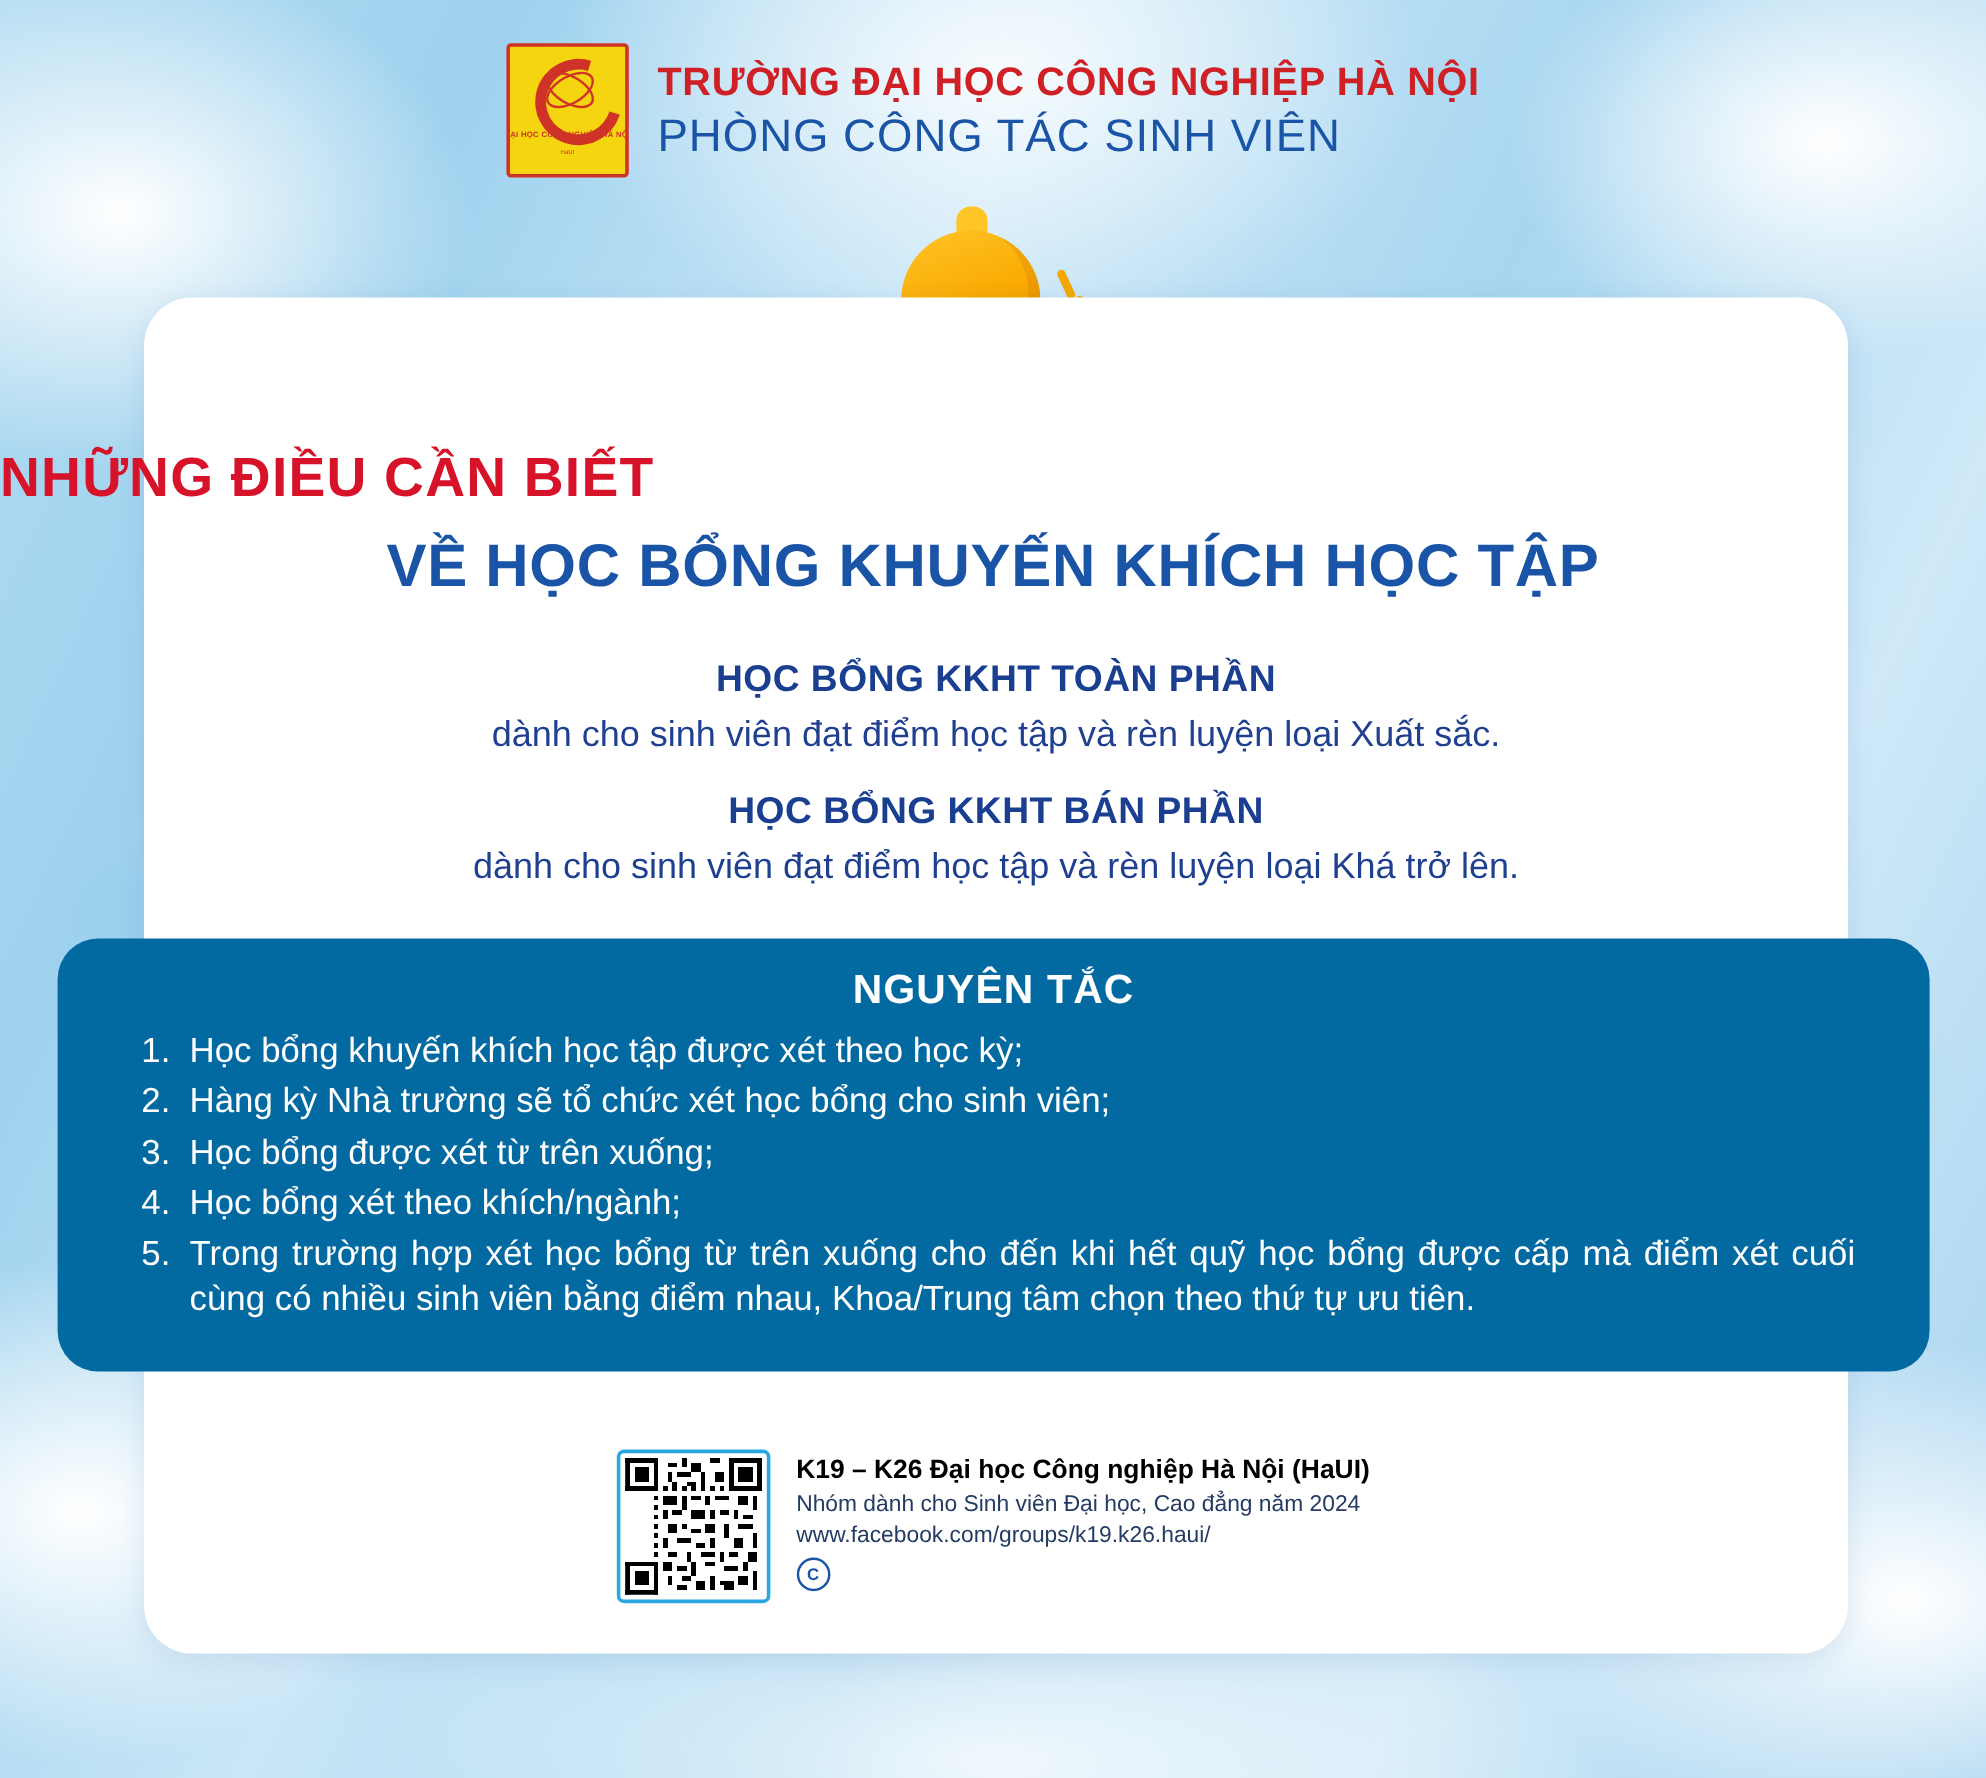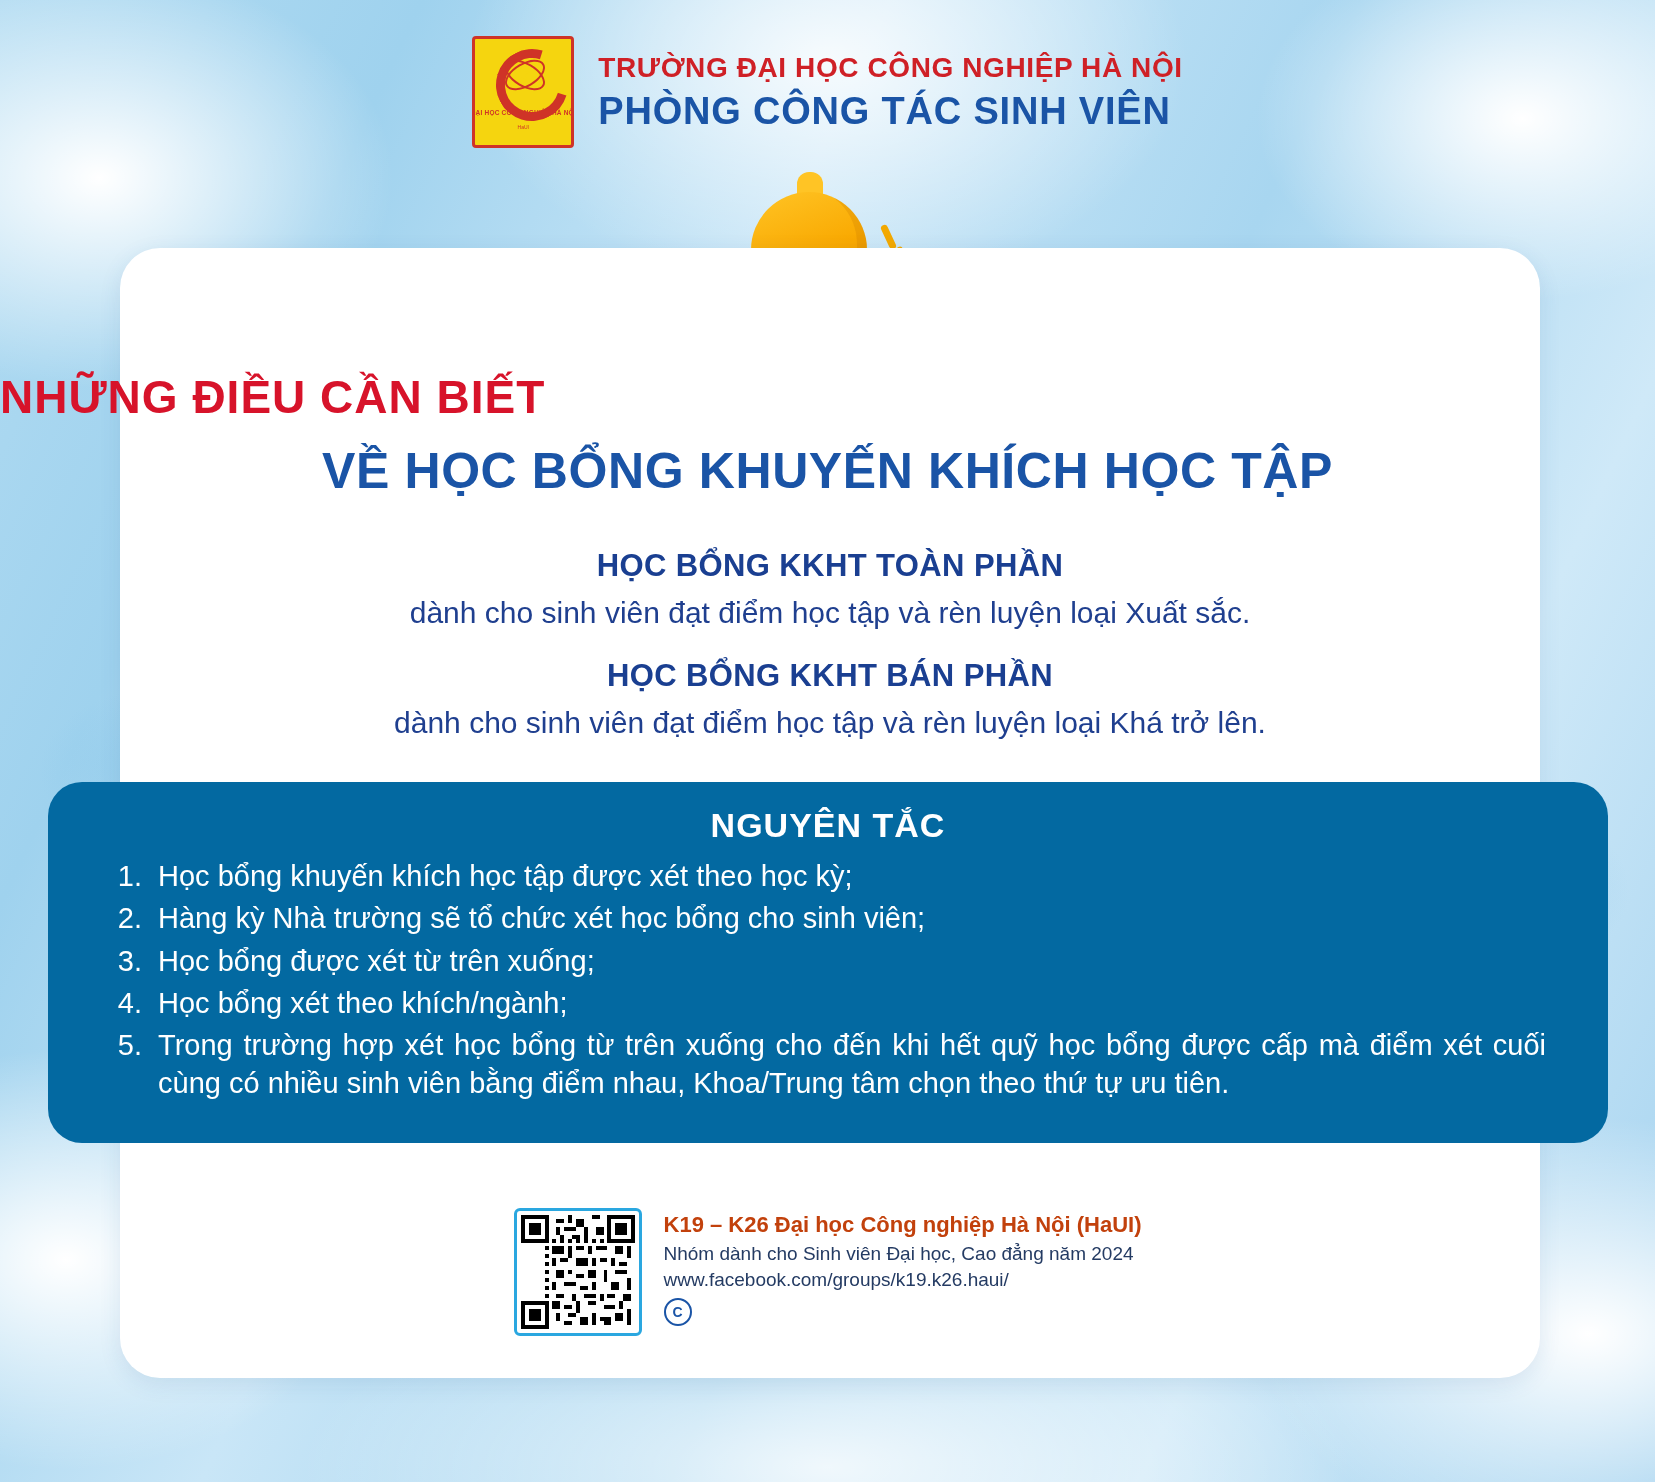--- a/index.html
+++ b/index.html
@@ -109,27 +109,27 @@
   }
   .logo .sub {
     font-size: 5px;
     color: #cf3327;
     margin-top: 8px;
   }
   .header-text { text-align: left; }
   .header-line1 {
     color: #cf2026;
     font-weight: bold;
-    font-size: 28px;
+    font-size: 33px;
     letter-spacing: 0.6px;
     margin-bottom: 6px;
   }
   .header-line2 {
     color: #1a54a6;
-    font-weight: bold;
+    font-weight: normal;
     font-size: 38px;
     letter-spacing: 0.8px;
   }
 
   
   .bell {
     position: absolute;
     top: 168px;
     left: 713px;
     width: 200px;
@@ -277,21 +277,21 @@
     height: 128px;
     border: 3px solid #2aa7e0;
     border-radius: 6px;
     padding: 4px;
     background: #fff;
     box-sizing: border-box;
   }
   .qr svg { display: block; }
   .foot-text { padding-top: 4px; }
   .foot-l1 {
-    color: #c2410c;
+    color: #000000;
     font-weight: bold;
     font-size: 22px;
     margin-bottom: 5px;
     text-align: center;
   }
   .foot-l2, .foot-l3 {
     color: #243b63;
     font-size: 19px;
     margin-bottom: 4px;
   }

